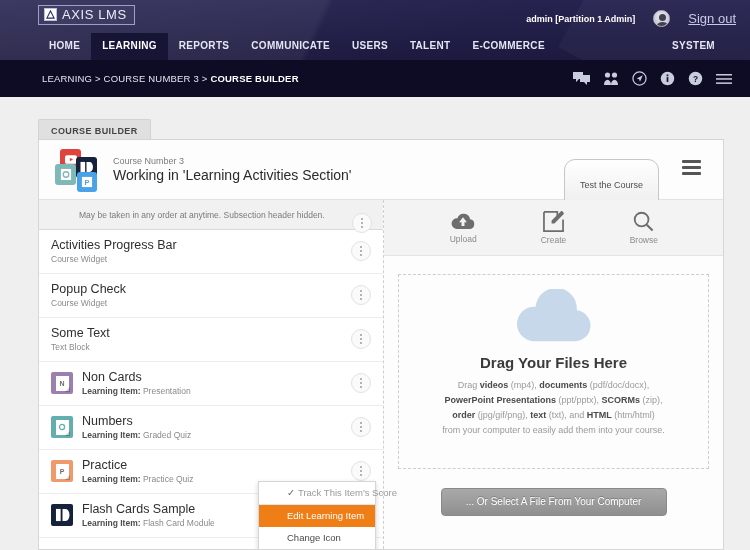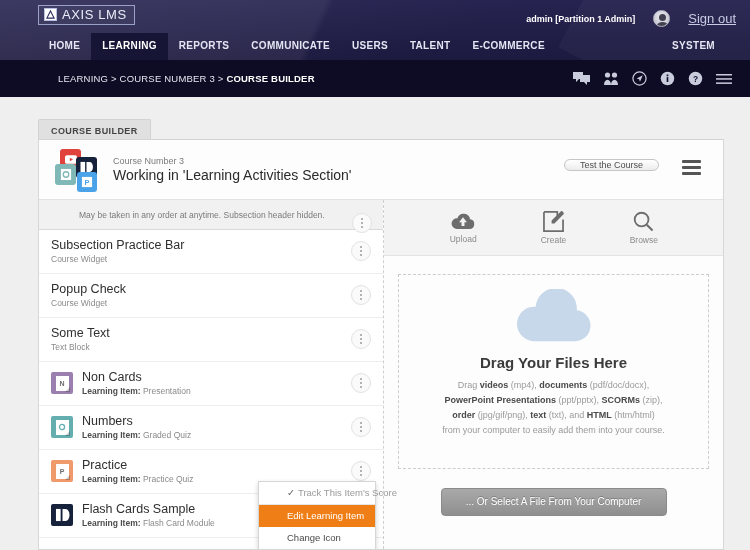--- a/index.html
+++ b/index.html
@@ -62,21 +62,21 @@
   .navtab {
     color:#e4e6f3; font-size:10px; font-weight:bold; letter-spacing:.3px;
     padding: 7px 11px 9px 11px; cursor:pointer; white-space:nowrap;
   }
   .navtab.active { background:#171536; color:#ffffff; }
   .navtabs-right { position:absolute; right:24px; bottom:0; }
 
   
   .crumbbar {
     position:absolute; top:60px; left:0; width:750px; height:37px;
-    background:#0e0c24; display:flex; align-items:center;padding-left:16px;
+    background:#0e0c24; display:flex; align-items:center;
   }
   .crumb {
     margin-left:42px; font-size:9.5px; color:#e3e5f0; letter-spacing:.2px;
   }
   .crumb b { color:#ffffff; }
   .crumb-icons {
     position:absolute; right:18px; top:0; height:37px;
     display:flex; align-items:center; gap:13px;
   }
   .crumb-icons svg { display:block; }
@@ -107,21 +107,21 @@
   .ci-yt { left:7px;  top:2px;  width:21px; height:21px; background:#e0423c; }
   .ci-fc { left:23px; top:10px; width:21px; height:21px; background:#16213c; }
   .ci-qz { left:2px;  top:17px; width:21px; height:21px; background:#7fb8b6; }
   .ci-pp { left:24px; top:25px; width:20px; height:20px; background:#4aa3e8; }
   .course-titles { margin-left:10px; }
   .course-sub { font-size:9px; color:#7b7b7b; margin-bottom:1px; }
   .course-title { font-size:14px; color:#2b2b2b; }
 
   .test-btn {
     position:absolute; right:64px; top:19px;
-    font-size:9px; color:#4e4e4e; padding:0 15px; border-radius:11px;
+    font-size:9px; color:#4e4e4e; padding:20px 15px; border-radius:11px;
     border:1px solid #c6c6c6;
     background:linear-gradient(#ffffff,#ececec);
     cursor:pointer;
   }
   .hamburger-lg {
     position:absolute; right:22px; top:20px; width:19px; height:14px; cursor:pointer;
   }
   .hamburger-lg span { display:block; height:2.5px; background:#555; margin-bottom:3.5px; border-radius:1px;}
 
   
@@ -339,21 +339,21 @@
             <div class="d">May be taken in any order at anytime. Subsection header hidden.</div>
             <div class="dots" style="position:absolute;right:11px;top:13px;">
                 <i></i>
                 <i></i>
                 <i></i>
               </div>
           </div>
 
           <div class="li">
             <div class="txt">
-              <div class="t">Subsection Practice Bar</div>
+              <div class="t">Activities Progress Bar</div>
               <div class="d">Course Widget</div>
             </div>
             <div class="dots">
                 <i></i>
                 <i></i>
                 <i></i>
               </div>
           </div>
 
           <div class="li">

